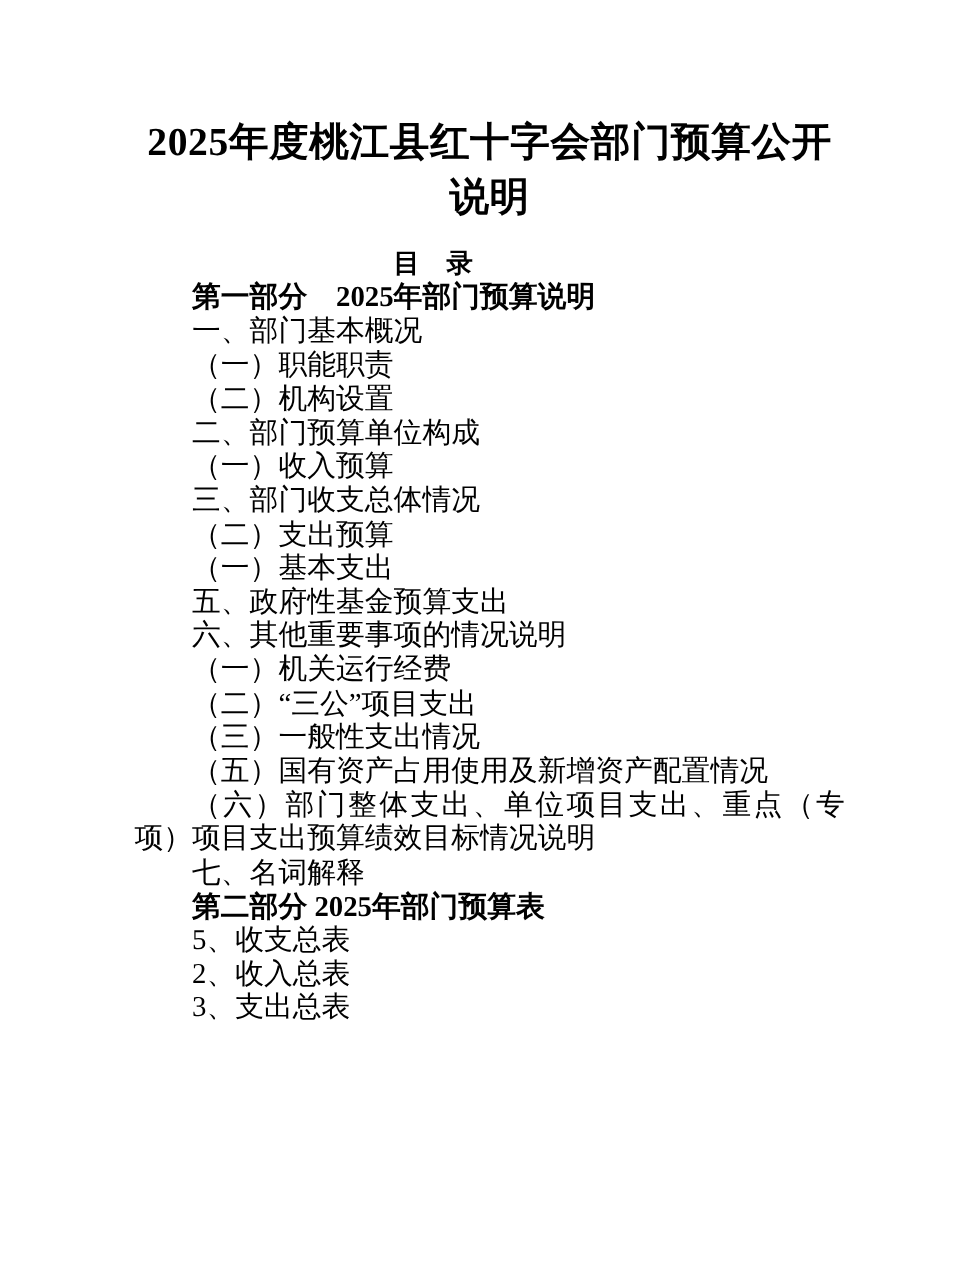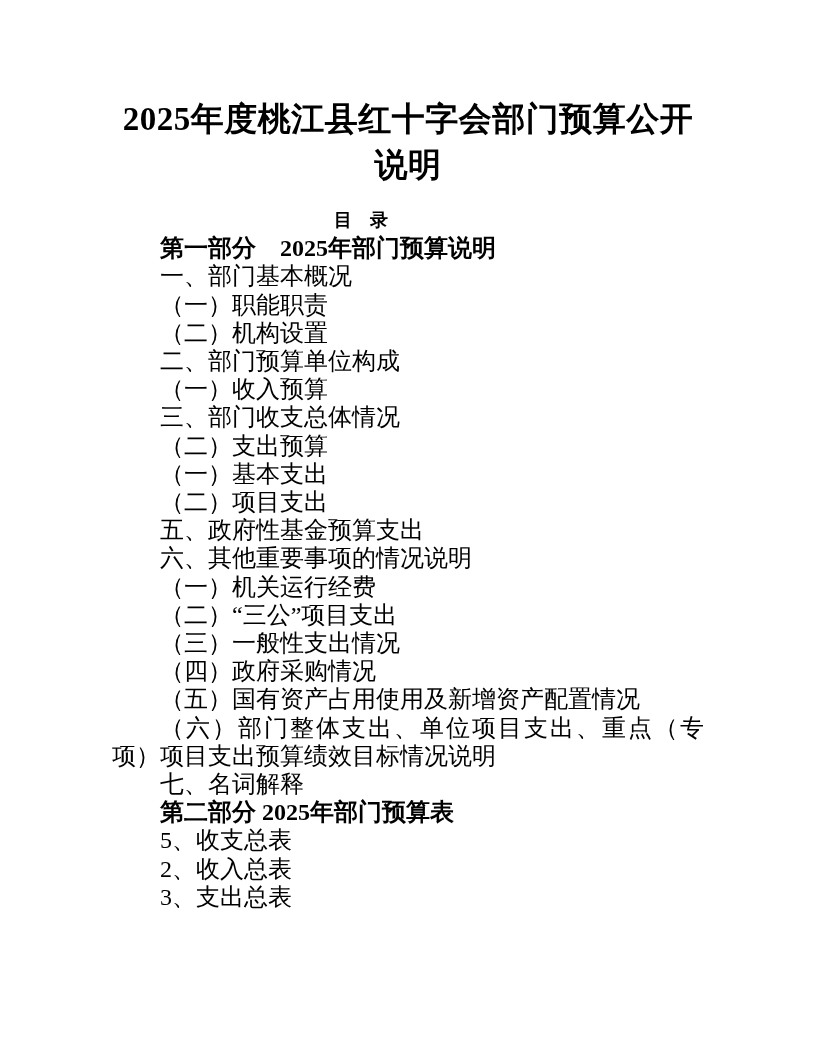--- a/index.html
+++ b/index.html
@@ -20,21 +20,21 @@
     font-size: 33px;
     line-height: 46px;
     font-weight: 700;
     text-align: center;
     white-space: pre-line;
     letter-spacing: 0.5px;
   }
   .toc-heading {
     margin-top: 18px;
     margin-right: 94px; 
-    font-size: 18px;
+    font-size: 22px;
     line-height: 28.2px;
     font-weight: 700;
     text-align: center;
   }
   .toc-entries { width: 592px; }
   .toc-entry {
     font-size: 24px;
     line-height: 28.2px;
     text-indent: 48px;
     text-align: justify;
@@ -54,27 +54,25 @@
     <div class="toc-entries" id="toc-entries">
         <p class="toc-entry bold">第一部分　2025年部门预算说明</p>
         <p class="toc-entry">一、部门基本概况</p>
         <p class="toc-entry">（一）职能职责</p>
         <p class="toc-entry">（二）机构设置</p>
         <p class="toc-entry">二、部门预算单位构成</p>
         <p class="toc-entry">（一）收入预算</p>
         <p class="toc-entry">三、部门收支总体情况</p>
         <p class="toc-entry">（二）支出预算</p>
         <p class="toc-entry">（一）基本支出</p>
-        <p class="toc-entry">（二）项目支出</p>
         <p class="toc-entry">五、政府性基金预算支出</p>
         <p class="toc-entry">六、其他重要事项的情况说明</p>
         <p class="toc-entry">（一）机关运行经费</p>
         <p class="toc-entry">（二）“三公”项目支出</p>
         <p class="toc-entry">（三）一般性支出情况</p>
-        <p class="toc-entry">（四）政府采购情况</p>
         <p class="toc-entry">（五）国有资产占用使用及新增资产配置情况</p>
         <p class="toc-entry">（六）部门整体支出、单位项目支出、重点（专项）项目支出预算绩效目标情况说明</p>
         <p class="toc-entry">七、名词解释</p>
         <p class="toc-entry bold">第二部分 2025年部门预算表</p>
         <p class="toc-entry">5、收支总表</p>
         <p class="toc-entry">2、收入总表</p>
         <p class="toc-entry">3、支出总表</p>
       </div>
   </div>
 </div>

